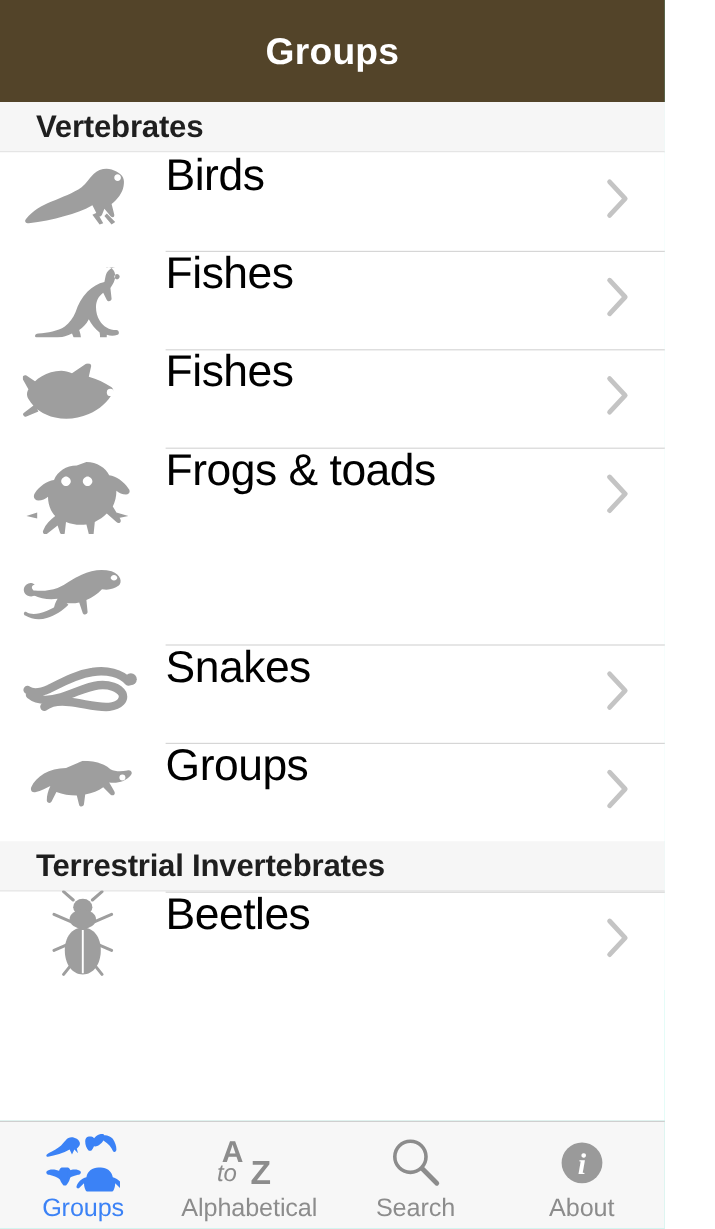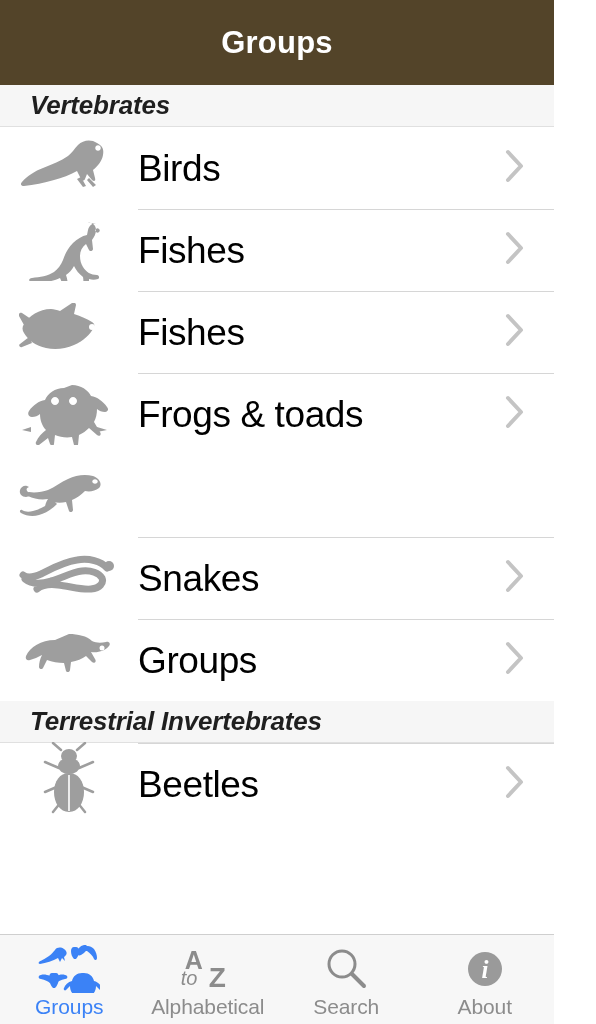--- a/index.html
+++ b/index.html
@@ -36,41 +36,40 @@
     background:#f6f6f6;
     border-bottom:1px solid #e0e0e0;
     display:flex; align-items:center;
     padding-left:30px;
   }
   .section-header-label {
     font-size:26px;
     font-weight:bold;
     color:#1f1f1f;
     letter-spacing:-.2px;
-    font-style:italic;
   }
 
   .row {
     position:relative;
     height:82px;
     display:flex;
     align-items:center;
     background:#fff;
   }
   .row-icon {
     width:138px;
     height:82px;
     display:flex; align-items:center; justify-content:center;
     flex:0 0 138px;
   }
   .row-icon svg { display:block; }
   .row-body {
     flex:1 1 auto;
     height:82px;
-    display:flex; align-items:center;
+    display:flex; align-items:flex-start;
     position:relative;
     padding-right:20px;
   }
   .row-body::before {
     content:"";
     position:absolute;
     left:0; right:-20px; top:0;
     height:1px;
     background:#d6d6d6;
   }

